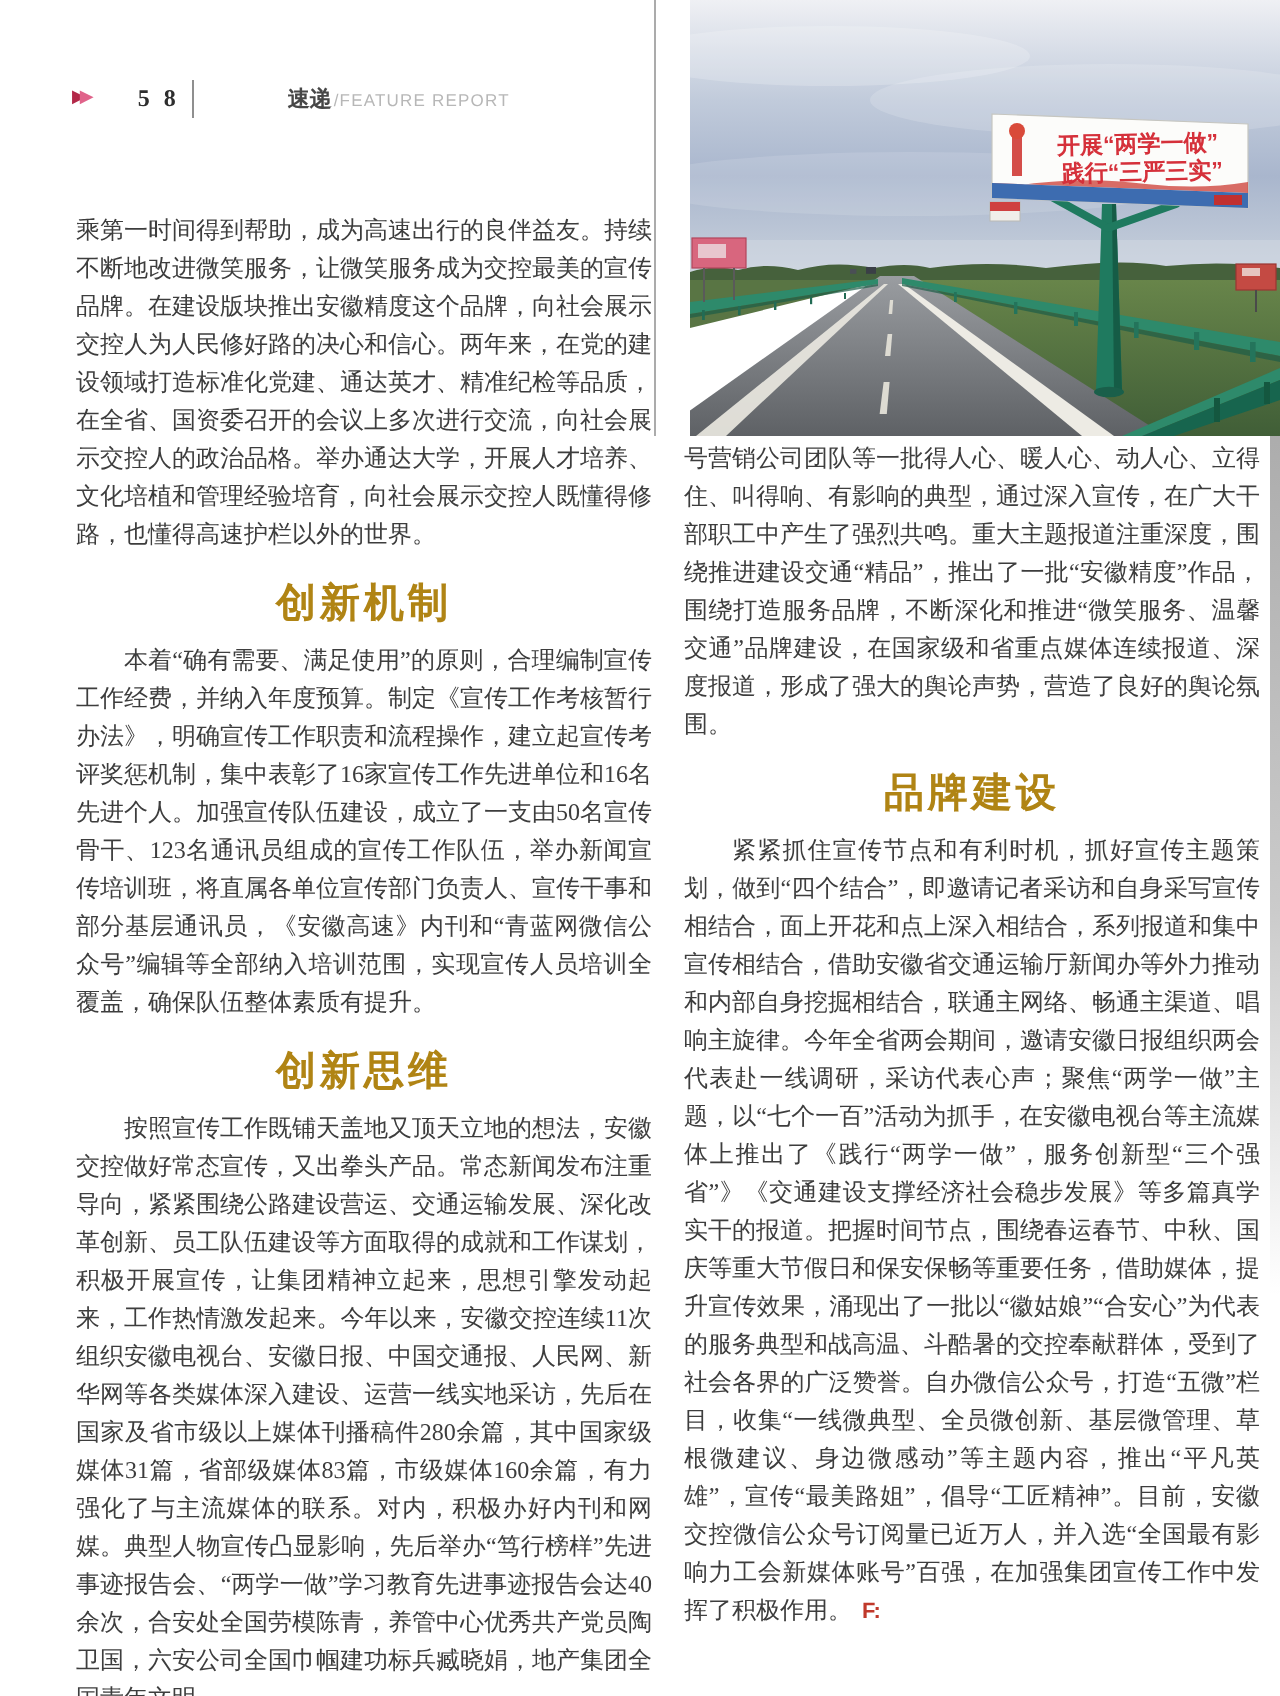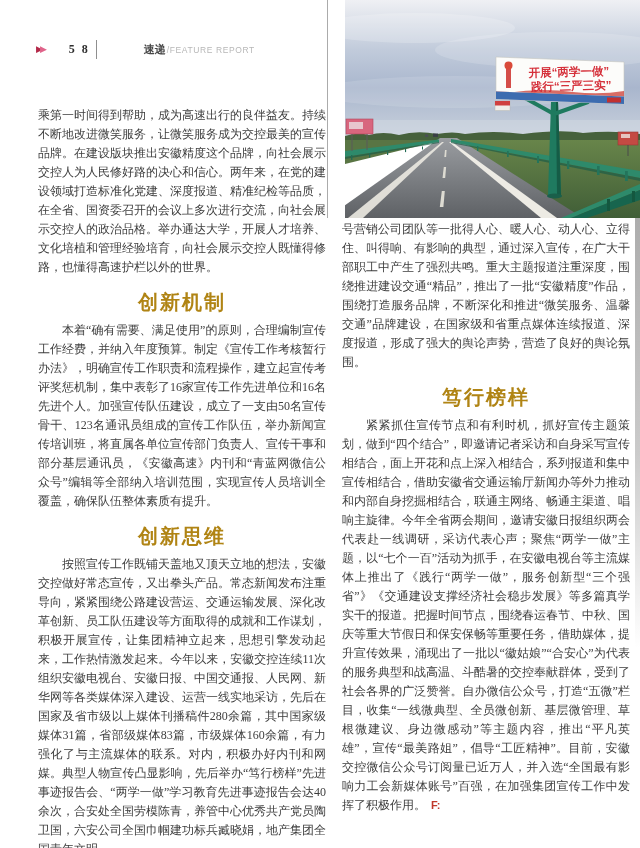--- a/index.html
+++ b/index.html
@@ -167,26 +167,26 @@
       </g>
 
       <g>
         <rect x="150" y="101" width="15" height="9.5" fill="#f0eeea" stroke="#b9b9b4" stroke-width="0.5"></rect>
         <rect x="150" y="101" width="15" height="4.5" fill="#cf4040"></rect>
       </g>
     </svg>
   </div>
 
   <div class="col col-left">
-    <p class="no-indent">乘第一时间得到帮助，成为高速出行的良伴益友。持续不断地改进微笑服务，让微笑服务成为交控最美的宣传品牌。在建设版块推出安徽精度这个品牌，向社会展示交控人为人民修好路的决心和信心。两年来，在党的建设领域打造标准化党建、深度报道、精准纪检等品质，在全省、国资委召开的会议上多次进行交流，向社会展示交控人的政治品格。举办通达大学，开展人才培养、文化培植和管理经验培育，向社会展示交控人既懂得修路，也懂得高速护栏以外的世界。</p>
+    <p class="no-indent">乘第一时间得到帮助，成为高速出行的良伴益友。持续不断地改进微笑服务，让微笑服务成为交控最美的宣传品牌。在建设版块推出安徽精度这个品牌，向社会展示交控人为人民修好路的决心和信心。两年来，在党的建设领域打造标准化党建、通达英才、精准纪检等品质，在全省、国资委召开的会议上多次进行交流，向社会展示交控人的政治品格。举办通达大学，开展人才培养、文化培植和管理经验培育，向社会展示交控人既懂得修路，也懂得高速护栏以外的世界。</p>
     <div class="sec-heading">创新机制</div>
     <p>本着“确有需要、满足使用”的原则，合理编制宣传工作经费，并纳入年度预算。制定《宣传工作考核暂行办法》，明确宣传工作职责和流程操作，建立起宣传考评奖惩机制，集中表彰了16家宣传工作先进单位和16名先进个人。加强宣传队伍建设，成立了一支由50名宣传骨干、123名通讯员组成的宣传工作队伍，举办新闻宣传培训班，将直属各单位宣传部门负责人、宣传干事和部分基层通讯员，《安徽高速》内刊和“青蓝网微信公众号”编辑等全部纳入培训范围，实现宣传人员培训全覆盖，确保队伍整体素质有提升。</p>
     <div class="sec-heading">创新思维</div>
     <p>按照宣传工作既铺天盖地又顶天立地的想法，安徽交控做好常态宣传，又出拳头产品。常态新闻发布注重导向，紧紧围绕公路建设营运、交通运输发展、深化改革创新、员工队伍建设等方面取得的成就和工作谋划，积极开展宣传，让集团精神立起来，思想引擎发动起来，工作热情激发起来。今年以来，安徽交控连续11次组织安徽电视台、安徽日报、中国交通报、人民网、新华网等各类媒体深入建设、运营一线实地采访，先后在国家及省市级以上媒体刊播稿件280余篇，其中国家级媒体31篇，省部级媒体83篇，市级媒体160余篇，有力强化了与主流媒体的联系。对内，积极办好内刊和网媒。典型人物宣传凸显影响，先后举办“笃行榜样”先进事迹报告会、“两学一做”学习教育先进事迹报告会达40余次，合安处全国劳模陈青，养管中心优秀共产党员陶卫国，六安公司全国巾帼建功标兵臧晓娟，地产集团全国青年文明</p>
   </div>
 
   <div class="col col-right">
     <p class="no-indent">号营销公司团队等一批得人心、暖人心、动人心、立得住、叫得响、有影响的典型，通过深入宣传，在广大干部职工中产生了强烈共鸣。重大主题报道注重深度，围绕推进建设交通“精品”，推出了一批“安徽精度”作品，围绕打造服务品牌，不断深化和推进“微笑服务、温馨交通”品牌建设，在国家级和省重点媒体连续报道、深度报道，形成了强大的舆论声势，营造了良好的舆论氛围。</p>
-    <div class="sec-heading">笃行榜样</div>
+    <div class="sec-heading">品牌建设</div>
     <p><span>紧紧抓住宣传节点和有利时机，抓好宣传主题策划，做到“四个结合”，即邀请记者采访和自身采写宣传相结合，面上开花和点上深入相结合，系列报道和集中宣传相结合，借助安徽省交通运输厅新闻办等外力推动和内部自身挖掘相结合，联通主网络、畅通主渠道、唱响主旋律。今年全省两会期间，邀请安徽日报组织两会代表赴一线调研，采访代表心声；聚焦“两学一做”主题，以“七个一百”活动为抓手，在安徽电视台等主流媒体上推出了《践行“两学一做”，服务创新型“三个强省”》《交通建设支撑经济社会稳步发展》等多篇真学实干的报道。把握时间节点，围绕春运春节、中秋、国庆等重大节假日和保安保畅等重要任务，借助媒体，提升宣传效果，涌现出了一批以“徽姑娘”“合安心”为代表的服务典型和战高温、斗酷暑的交控奉献群体，受到了社会各界的广泛赞誉。自办微信公众号，打造“五微”栏目，收集“一线微典型、全员微创新、基层微管理、草根微建议、身边微感动”等主题内容，推出“平凡英雄”，宣传“最美路姐”，倡导“工匠精神”。目前，安徽交控微信公众号订阅量已近万人，并入选“全国最有影响力工会新媒体账号”百强，在加强集团宣传工作中发挥了积极作用。</span><span class="end-mark">F:</span></p>
   </div>
 
 </div>
 
 </body></html>

